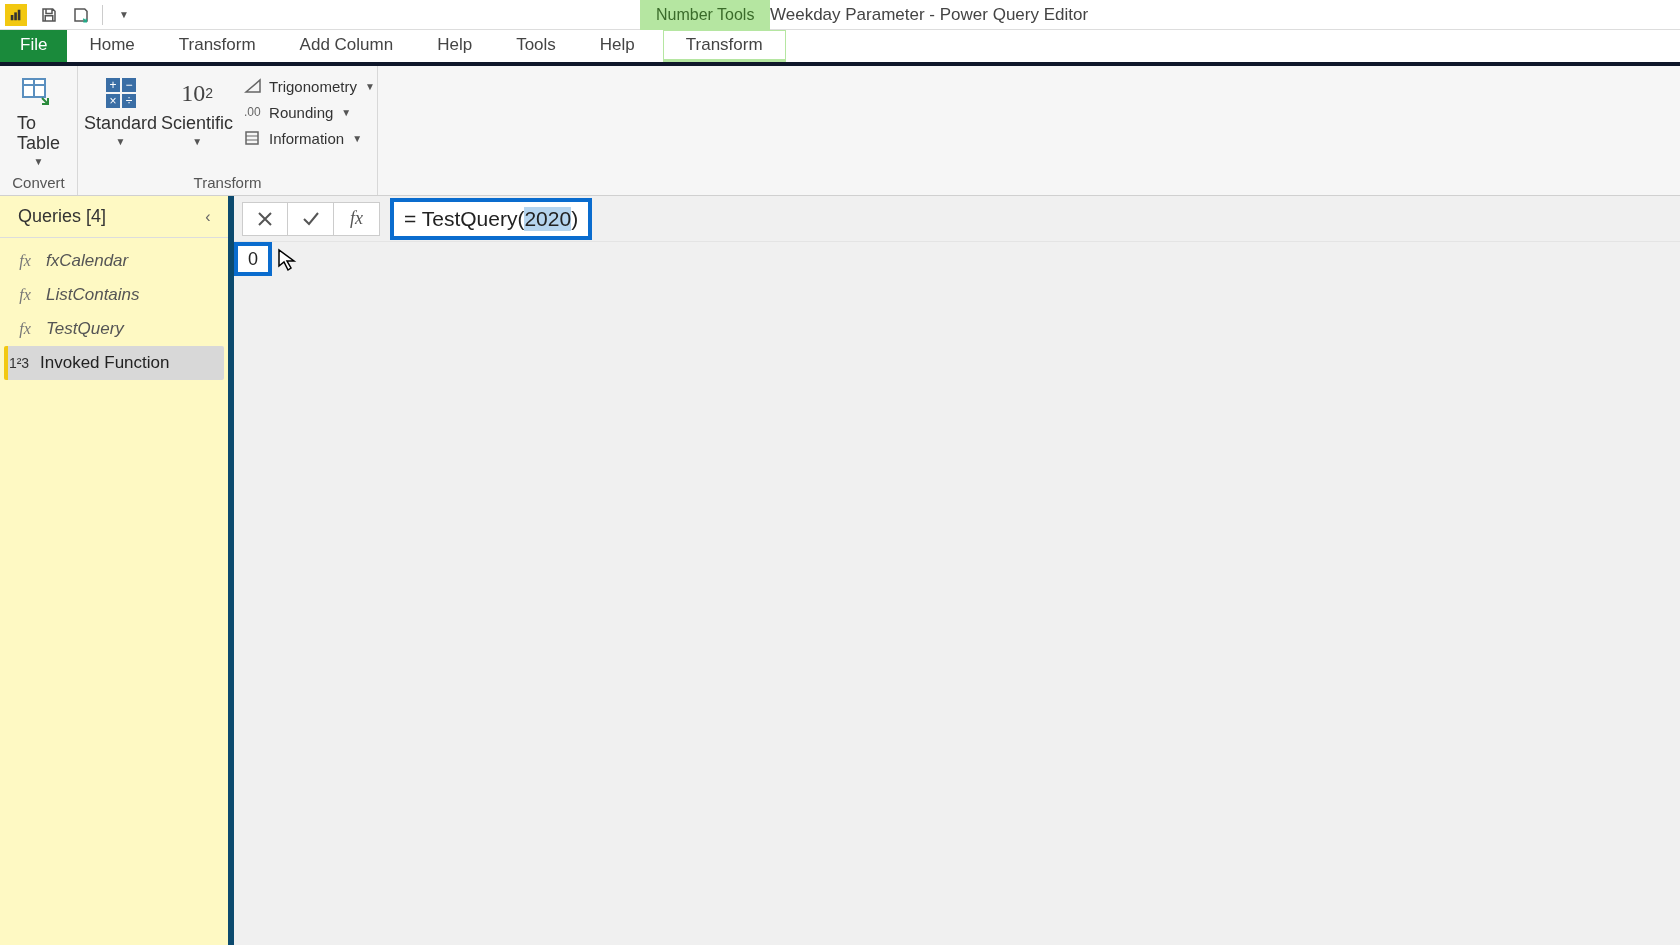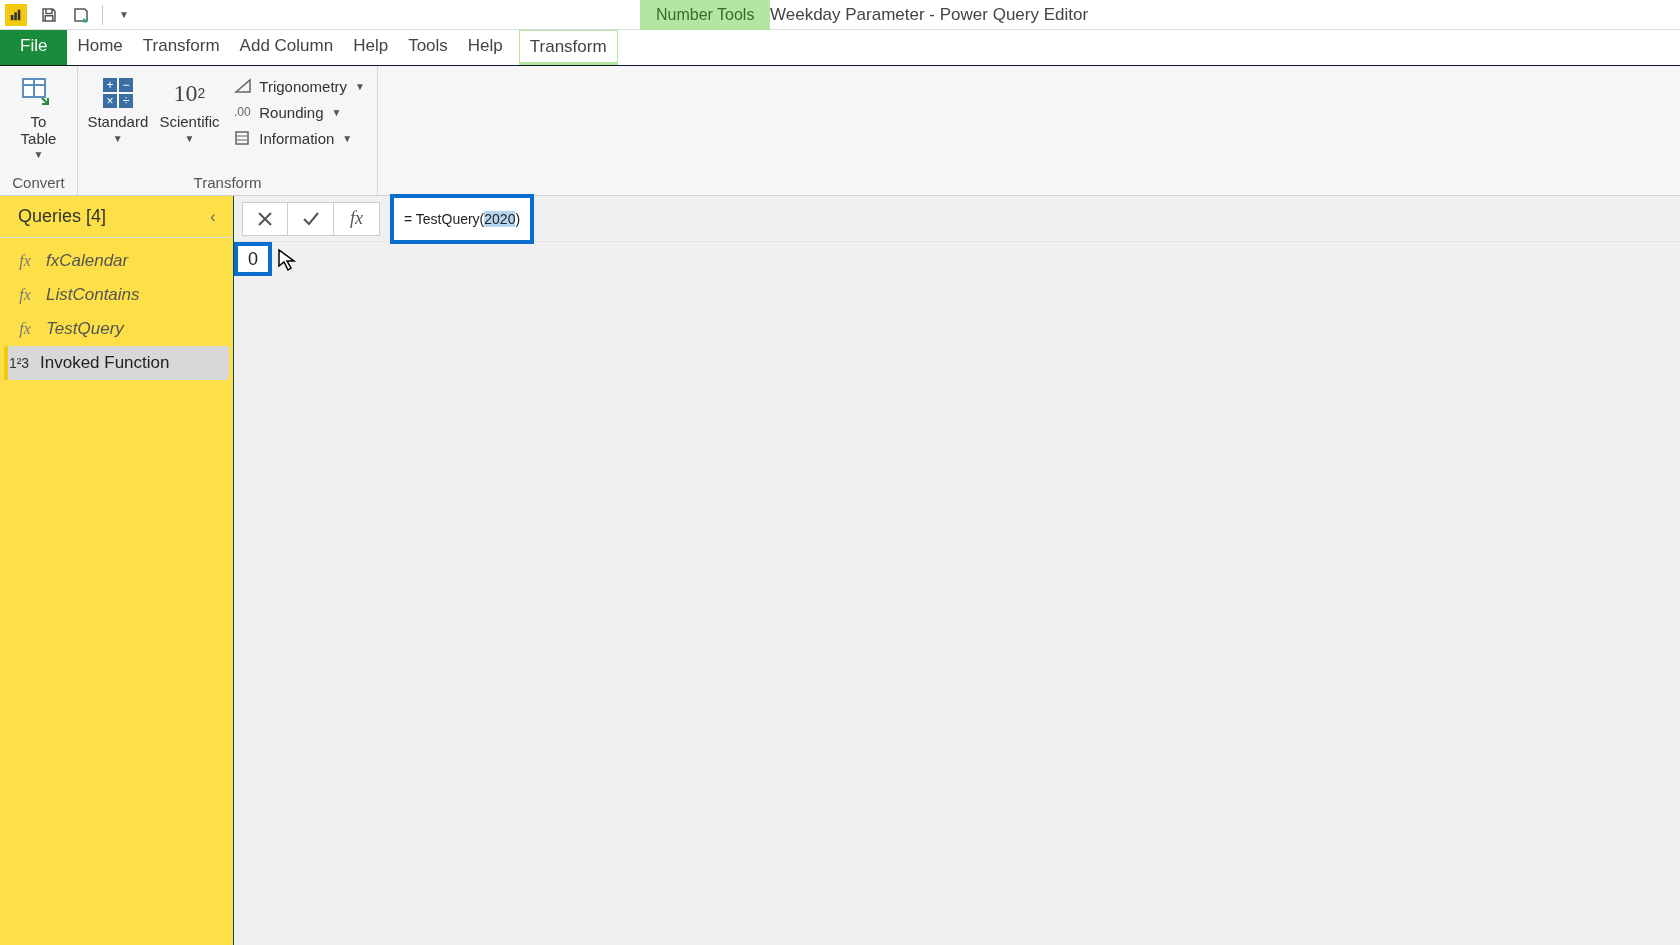--- a/index.html
+++ b/index.html
@@ -10,22 +10,22 @@
   .app-icon { width: 22px; height: 22px; margin: 0 5px; background: #f2c811; display: inline-flex; align-items: center; justify-content: center; }
   .app-icon svg { width: 14px; height: 14px; }
   .qat { display: flex; align-items: center; gap: 6px; margin-left: 4px; }
   .qat-btn { width: 26px; height: 26px; display: flex; align-items: center; justify-content: center; cursor: pointer; color: #555; }
   .qat-sep { width: 1px; height: 20px; background: #ccc; margin: 0 2px; }
   .qat-dd { font-size: 10px; color: #555; }
   .contextual-label { position: absolute; left: 640px; top: 0; height: 30px; padding: 0 16px; background: #b5e6a1; color: #3a6b2a; display: flex; align-items: center; font-size: 16px; }
   .title-text { position: absolute; left: 770px; top: 0; height: 30px; display: flex; align-items: center; color: #444; font-size: 17px; }
 
   
-  .ribbon-tabs { height: 36px; background: #fff; display: flex; align-items: stretch; border-bottom: 1px solid #0f172a; }
-  .tab { padding: 0 10px; display: flex; align-items: center; color: #444; cursor: pointer; font-size: 17px; border-bottom: 3px solid transparent; }
+  .ribbon-tabs { height: 36px; background: #fff; display: flex; align-items: stretch; border-bottom: 4px solid #0f172a; }
+  .tab { padding: 0 22px; display: flex; align-items: center; color: #444; cursor: pointer; font-size: 17px; border-bottom: 3px solid transparent; }
   .tab.file { background: #1a7f37; color: #fff; font-weight: normal; padding: 0 20px; background: #2e8b57; }
   .tab.file { background: #188038; }
   .tab.file { background: #2c8a3d; }
   .tab.file { background: #238a3b; }
   .tab.file { background: #2a8a3f; }
   .tab.file { background: #238636; color:#fff; }
   .tab.file { background:#238a3b; }
   .tab.file { background:#2a8a3b; }
   .tab.file { background:#1f7a33; }
   .tab.file { background:#2a8a3b; }
@@ -45,47 +45,47 @@
   .tab.file { background:#1a7f37; }
   .tab.active-ctx { border: 1px solid #b5e6a1; border-bottom: 3px solid #b5e6a1; background: #fff; margin-left: 6px; }
 
   
   .ribbon-panel { height: 130px; background: #f6f6f6; border-bottom: 1px solid #d0d0d0; display: flex; }
   .rgroup { display: flex; flex-direction: column; border-right: 1px solid #d8d8d8; padding: 4px 6px 2px 6px; }
   .rgroup-body { flex: 1; display: flex; align-items: flex-start; gap: 4px; }
   .rgroup-label { text-align: center; font-size: 15px; color: #555; padding-bottom: 2px; }
   .big-btn { width: 70px; display: flex; flex-direction: column; align-items: center; justify-content: flex-start; cursor: pointer; padding-top: 4px; gap: 2px; color: #333; }
   .big-btn .icon { width: 38px; height: 38px; display:flex; align-items:center; justify-content:center; }
-  .big-btn .lbl { font-size: 15px; text-align: center; line-height: 1.1; }
+  .big-btn .lbl { font-size: 18px; line-height: 1.1; }
   .big-btn .caret { font-size: 10px; color: #555; }
   .vcol { display: flex; flex-direction: column; gap: 2px; padding-top: 4px; }
   .small-btn { display: flex; align-items: center; gap: 6px; cursor: pointer; font-size: 15px; color: #333; padding: 2px 6px; }
   .small-btn .icon { width: 20px; height: 20px; display:flex; align-items:center; justify-content:center; color:#666; }
   .small-btn .caret { font-size: 10px; color: #555; margin-left: 2px; }
 
   
   .main { display: flex; height: calc(945px - 30px - 36px - 130px); }
 
   
-  .queries-pane { width: 234px; background: #fde047; border-right: 1px solid #0c4a6e; display: flex; flex-direction: column; }
+  .queries-pane { width: 234px; background: #fef9c3; border-right: 6px solid #0c4a6e; display: flex; flex-direction: column; }
   .qp-header { height: 42px; display: flex; align-items: center; justify-content: space-between; padding: 0 10px 0 18px; color: #333; font-size: 18px; border-bottom: 1px solid #ddd; }
   .qp-collapse { width: 20px; height: 20px; display:flex; align-items:center; justify-content:center; color:#666; cursor:pointer; font-size:16px; }
   .q-list { padding: 6px 4px; }
   .q-item { height: 34px; display: flex; align-items: center; gap: 10px; padding: 0 10px; cursor: pointer; font-size: 17px; color: #444; border-radius: 2px; }
   .q-item.fn { font-style: italic; color: #555; }
   .q-item .qicon { width: 22px; height: 18px; display:flex; align-items:center; justify-content:center; color:#777; font-style: italic; font-family: "Times New Roman", serif; font-size: 16px; }
   .q-item.selected { background: #d8d8d8; border-left: 4px solid #f2c811; padding-left: 0; font-style: normal; color:#222; }
   .q-item.selected .qicon { color:#333; font-style: normal; font-family: inherit; font-size: 14px; }
 
   
   .content { flex: 1; background: #f0f0f0; display: flex; flex-direction: column; }
   .formula-row { height: 46px; display: flex; align-items: center; padding: 6px 8px; gap: 0; border-bottom: 1px solid #e4e4e4; }
   .fbtn { width: 46px; height: 34px; background: #fff; border: 1px solid #ccc; display:flex; align-items:center; justify-content:center; cursor:pointer; color:#555; font-size:18px; }
   .fbtn + .fbtn { border-left: none; }
-  .formula-box { flex: none; margin-left: 10px; border: 4px solid #0a6cce; background:#fff; height: 50px; display:flex; align-items:center; padding: 0 10px; font-family: Consolas, monospace; font-size: 14px; color:#222; }
+  .formula-box { flex: none; margin-left: 10px; border: 4px solid #0a6cce; background:#fff; height: 42px; display:flex; align-items:center; padding: 0 10px; font-family: Consolas, monospace; font-size: 21px; color:#222; }
   .formula-box .sel { background: #b6d5ef; }
   .result-area { flex:1; position: relative; padding: 10px; }
   .result-cell { position:absolute; left: 0px; top: 0px; border: 4px solid #0a6cce; background:#fff; width: 38px; height: 34px; display:flex; align-items:center; justify-content:center; font-size: 18px; color:#222; }
   .cursor-arrow { position:absolute; left: 42px; top: 6px; width: 24px; height: 24px; }
 
   
   svg { display:block; }
 </style>
 </head>
 <body>

